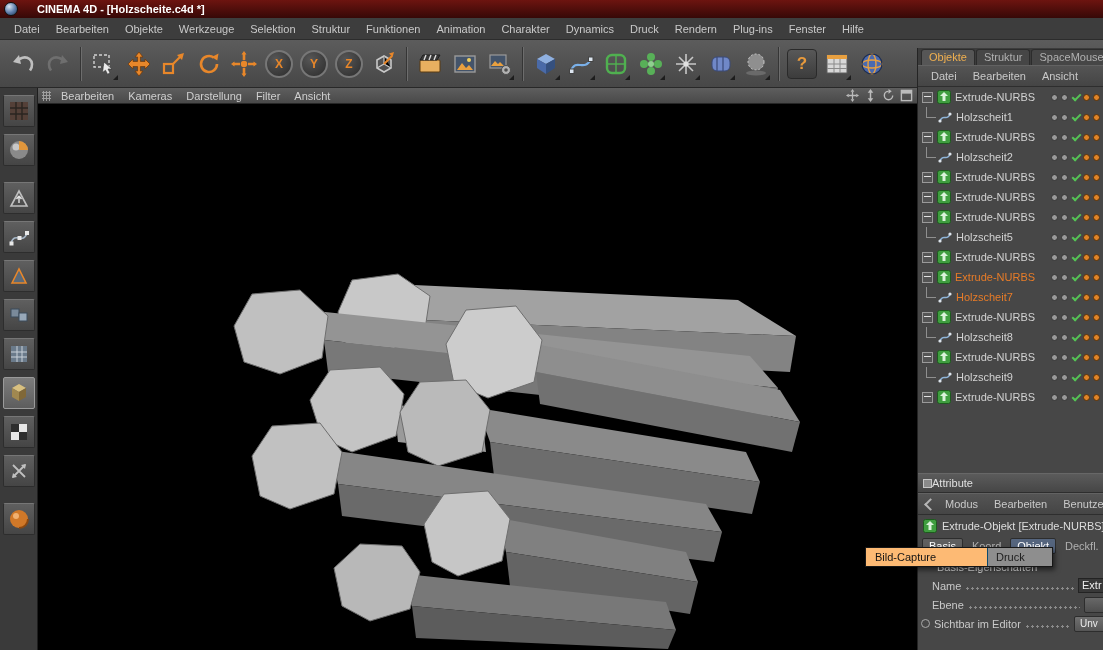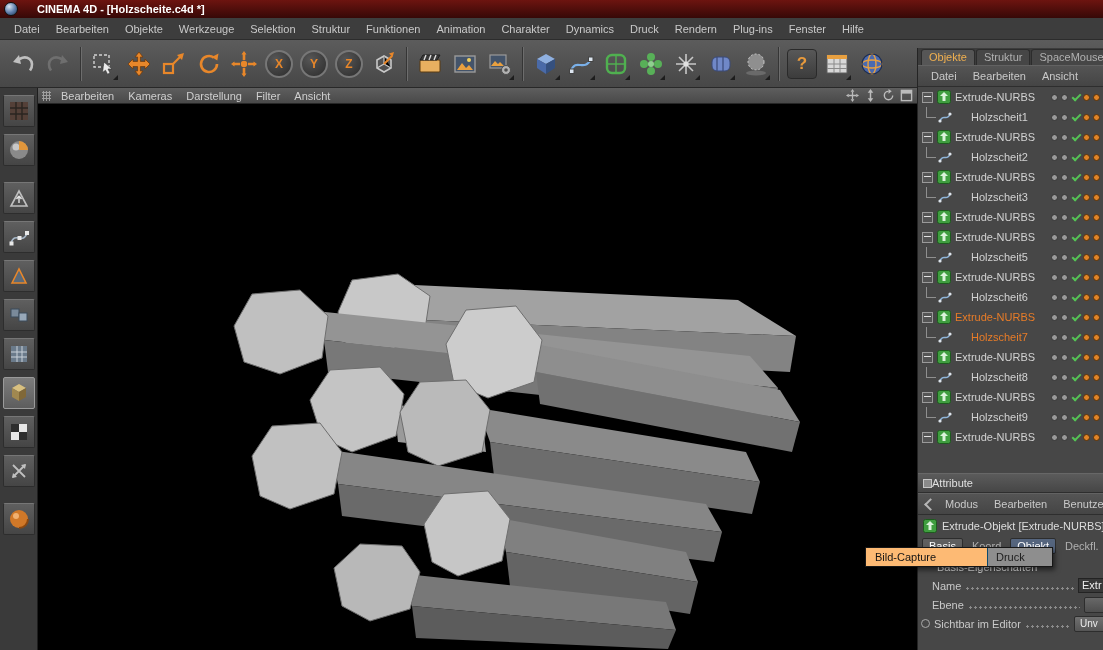--- a/index.html
+++ b/index.html
@@ -51,21 +51,21 @@
   .om-tabs{height:17px;background:#3c3c3c;display:flex;align-items:flex-end;padding-left:3px;gap:1px;flex:0 0 auto;}
   .om-tab{padding:1px 7px 2px;color:#b0b0b0;background:#464646;border:1px solid #2c2c2c;border-bottom:none;
           border-radius:3px 3px 0 0;white-space:nowrap;}
   .om-tab.active{color:#f0b050;background:#565656;}
   .panel-menubar{height:20px;background:linear-gradient(#545454,#454545);border-top:1px solid #626262;border-bottom:1px solid #2e2e2e;
                  display:flex;align-items:center;padding-left:5px;flex:0 0 auto;}
   .panel-menubar .pm-item{padding:0 8px;color:#c9c9c9;white-space:nowrap;}
   .om-list{height:386px;overflow:hidden;background:#474747;flex:0 0 auto;}
   .om-row{height:20px;display:flex;align-items:center;position:relative;padding-left:4px;padding-right:3px;box-sizing:border-box;}
   .om-row .connector{display:none;}
-  .om-row.child{padding-left:20px;gap:15px;}
+  .om-row.child{padding-left:20px;}
   .om-row.child .connector{display:block;position:absolute;left:8px;top:0;width:9px;height:10px;
                            border-left:1px solid #8f8f8f;border-bottom:1px solid #8f8f8f;}
   .expand{width:9px;height:9px;background:#555;border:1px solid #9a9a9a;position:relative;margin-right:4px;flex:0 0 auto;}
   .expand::before{content:"";position:absolute;left:1px;right:1px;top:3px;height:1px;background:#e2e2e2;}
   .obj-icon{width:14px;height:14px;margin-right:4px;flex:0 0 auto;display:flex;}
   .om-row:not(.child) .obj-icon-spline{display:none;}
   .obj-label{color:#d2d2d2;white-space:nowrap;overflow:hidden;}
   .om-row.selected .obj-label{color:#e87c28;}
   .row-controls{margin-left:auto;display:flex;align-items:center;gap:3px;flex:0 0 auto;}
   .vis-dot{width:5px;height:5px;border-radius:50%;background:#9a9a9a;border:1px solid #333;}
@@ -543,31 +543,73 @@
           <span class="obj-label">Extrude-NURBS</span>
           <span class="row-controls">
             <span class="vis-dot"></span>
             <span class="vis-dot"></span>
             <span class="check"></span>
             <span class="layer-dot"></span>
             <span class="layer-dot"></span>
           </span>
         </div>
 
+
+        <div class="om-row">
+
+          <span class="expand"></span>
+          <span class="obj-icon obj-icon-extrude">
+            <svg width="14" height="14" viewBox="0 0 14 14">
+              <rect x="0.5" y="0.5" width="13" height="13" rx="2" fill="#3f9e3f" stroke="#1e5a1e"></rect>
+              <path d="M7 2l4 4H8.5v5h-3V6H3z" fill="#d9f2d9"></path>
+            </svg>
+          </span>
+
+          <span class="obj-label">Extrude-NURBS</span>
+          <span class="row-controls">
+            <span class="vis-dot"></span>
+            <span class="vis-dot"></span>
+            <span class="check"></span>
+            <span class="layer-dot"></span>
+            <span class="layer-dot"></span>
+          </span>
+        </div>
+
+
+        <div class="om-row">
+
+          <span class="expand"></span>
+          <span class="obj-icon obj-icon-extrude">
+            <svg width="14" height="14" viewBox="0 0 14 14">
+              <rect x="0.5" y="0.5" width="13" height="13" rx="2" fill="#3f9e3f" stroke="#1e5a1e"></rect>
+              <path d="M7 2l4 4H8.5v5h-3V6H3z" fill="#d9f2d9"></path>
+            </svg>
+          </span>
+
+          <span class="obj-label">Extrude-NURBS</span>
+          <span class="row-controls">
+            <span class="vis-dot"></span>
+            <span class="vis-dot"></span>
+            <span class="check"></span>
+            <span class="layer-dot"></span>
+            <span class="layer-dot"></span>
+          </span>
+        </div>
+
         <div class="om-row child">
           <span class="connector"></span>
 
           <span class="obj-icon obj-icon-spline">
             <svg width="14" height="14" viewBox="0 0 14 14">
               <path d="M2 11C5 3 9 12 12 4" stroke="#8fb4d8" stroke-width="1.6" fill="none"></path>
               <circle cx="2" cy="11" r="1.6" fill="#dde4ec"></circle>
               <circle cx="12" cy="4" r="1.6" fill="#dde4ec"></circle>
             </svg>
           </span>
-          <span class="obj-label">Holzscheit3</span>
+          <span class="obj-label">Holzscheit5</span>
           <span class="row-controls">
             <span class="vis-dot"></span>
             <span class="vis-dot"></span>
             <span class="check"></span>
             <span class="layer-dot"></span>
             <span class="layer-dot"></span>
           </span>
         </div>
 
         <div class="om-row">
@@ -583,100 +625,20 @@
           <span class="obj-label">Extrude-NURBS</span>
           <span class="row-controls">
             <span class="vis-dot"></span>
             <span class="vis-dot"></span>
             <span class="check"></span>
             <span class="layer-dot"></span>
             <span class="layer-dot"></span>
           </span>
         </div>
 
-
-        <div class="om-row">
-
-          <span class="expand"></span>
-          <span class="obj-icon obj-icon-extrude">
-            <svg width="14" height="14" viewBox="0 0 14 14">
-              <rect x="0.5" y="0.5" width="13" height="13" rx="2" fill="#3f9e3f" stroke="#1e5a1e"></rect>
-              <path d="M7 2l4 4H8.5v5h-3V6H3z" fill="#d9f2d9"></path>
-            </svg>
-          </span>
-
-          <span class="obj-label">Extrude-NURBS</span>
-          <span class="row-controls">
-            <span class="vis-dot"></span>
-            <span class="vis-dot"></span>
-            <span class="check"></span>
-            <span class="layer-dot"></span>
-            <span class="layer-dot"></span>
-          </span>
-        </div>
-
-        <div class="om-row child">
-          <span class="connector"></span>
-
-          <span class="obj-icon obj-icon-spline">
-            <svg width="14" height="14" viewBox="0 0 14 14">
-              <path d="M2 11C5 3 9 12 12 4" stroke="#8fb4d8" stroke-width="1.6" fill="none"></path>
-              <circle cx="2" cy="11" r="1.6" fill="#dde4ec"></circle>
-              <circle cx="12" cy="4" r="1.6" fill="#dde4ec"></circle>
-            </svg>
-          </span>
-          <span class="obj-label">Holzscheit5</span>
-          <span class="row-controls">
-            <span class="vis-dot"></span>
-            <span class="vis-dot"></span>
-            <span class="check"></span>
-            <span class="layer-dot"></span>
-            <span class="layer-dot"></span>
-          </span>
-        </div>
-
-        <div class="om-row">
-
-          <span class="expand"></span>
-          <span class="obj-icon obj-icon-extrude">
-            <svg width="14" height="14" viewBox="0 0 14 14">
-              <rect x="0.5" y="0.5" width="13" height="13" rx="2" fill="#3f9e3f" stroke="#1e5a1e"></rect>
-              <path d="M7 2l4 4H8.5v5h-3V6H3z" fill="#d9f2d9"></path>
-            </svg>
-          </span>
-
-          <span class="obj-label">Extrude-NURBS</span>
-          <span class="row-controls">
-            <span class="vis-dot"></span>
-            <span class="vis-dot"></span>
-            <span class="check"></span>
-            <span class="layer-dot"></span>
-            <span class="layer-dot"></span>
-          </span>
-        </div>
-
-        <div class="om-row child">
-          <span class="connector"></span>
-
-          <span class="obj-icon obj-icon-spline">
-            <svg width="14" height="14" viewBox="0 0 14 14">
-              <path d="M2 11C5 3 9 12 12 4" stroke="#8fb4d8" stroke-width="1.6" fill="none"></path>
-              <circle cx="2" cy="11" r="1.6" fill="#dde4ec"></circle>
-              <circle cx="12" cy="4" r="1.6" fill="#dde4ec"></circle>
-            </svg>
-          </span>
-          <span class="obj-label">Holzscheit6</span>
-          <span class="row-controls">
-            <span class="vis-dot"></span>
-            <span class="vis-dot"></span>
-            <span class="check"></span>
-            <span class="layer-dot"></span>
-            <span class="layer-dot"></span>
-          </span>
-        </div>
 
         <div class="om-row selected">
 
           <span class="expand"></span>
           <span class="obj-icon obj-icon-extrude">
             <svg width="14" height="14" viewBox="0 0 14 14">
               <rect x="0.5" y="0.5" width="13" height="13" rx="2" fill="#3f9e3f" stroke="#1e5a1e"></rect>
               <path d="M7 2l4 4H8.5v5h-3V6H3z" fill="#d9f2d9"></path>
             </svg>
           </span>

